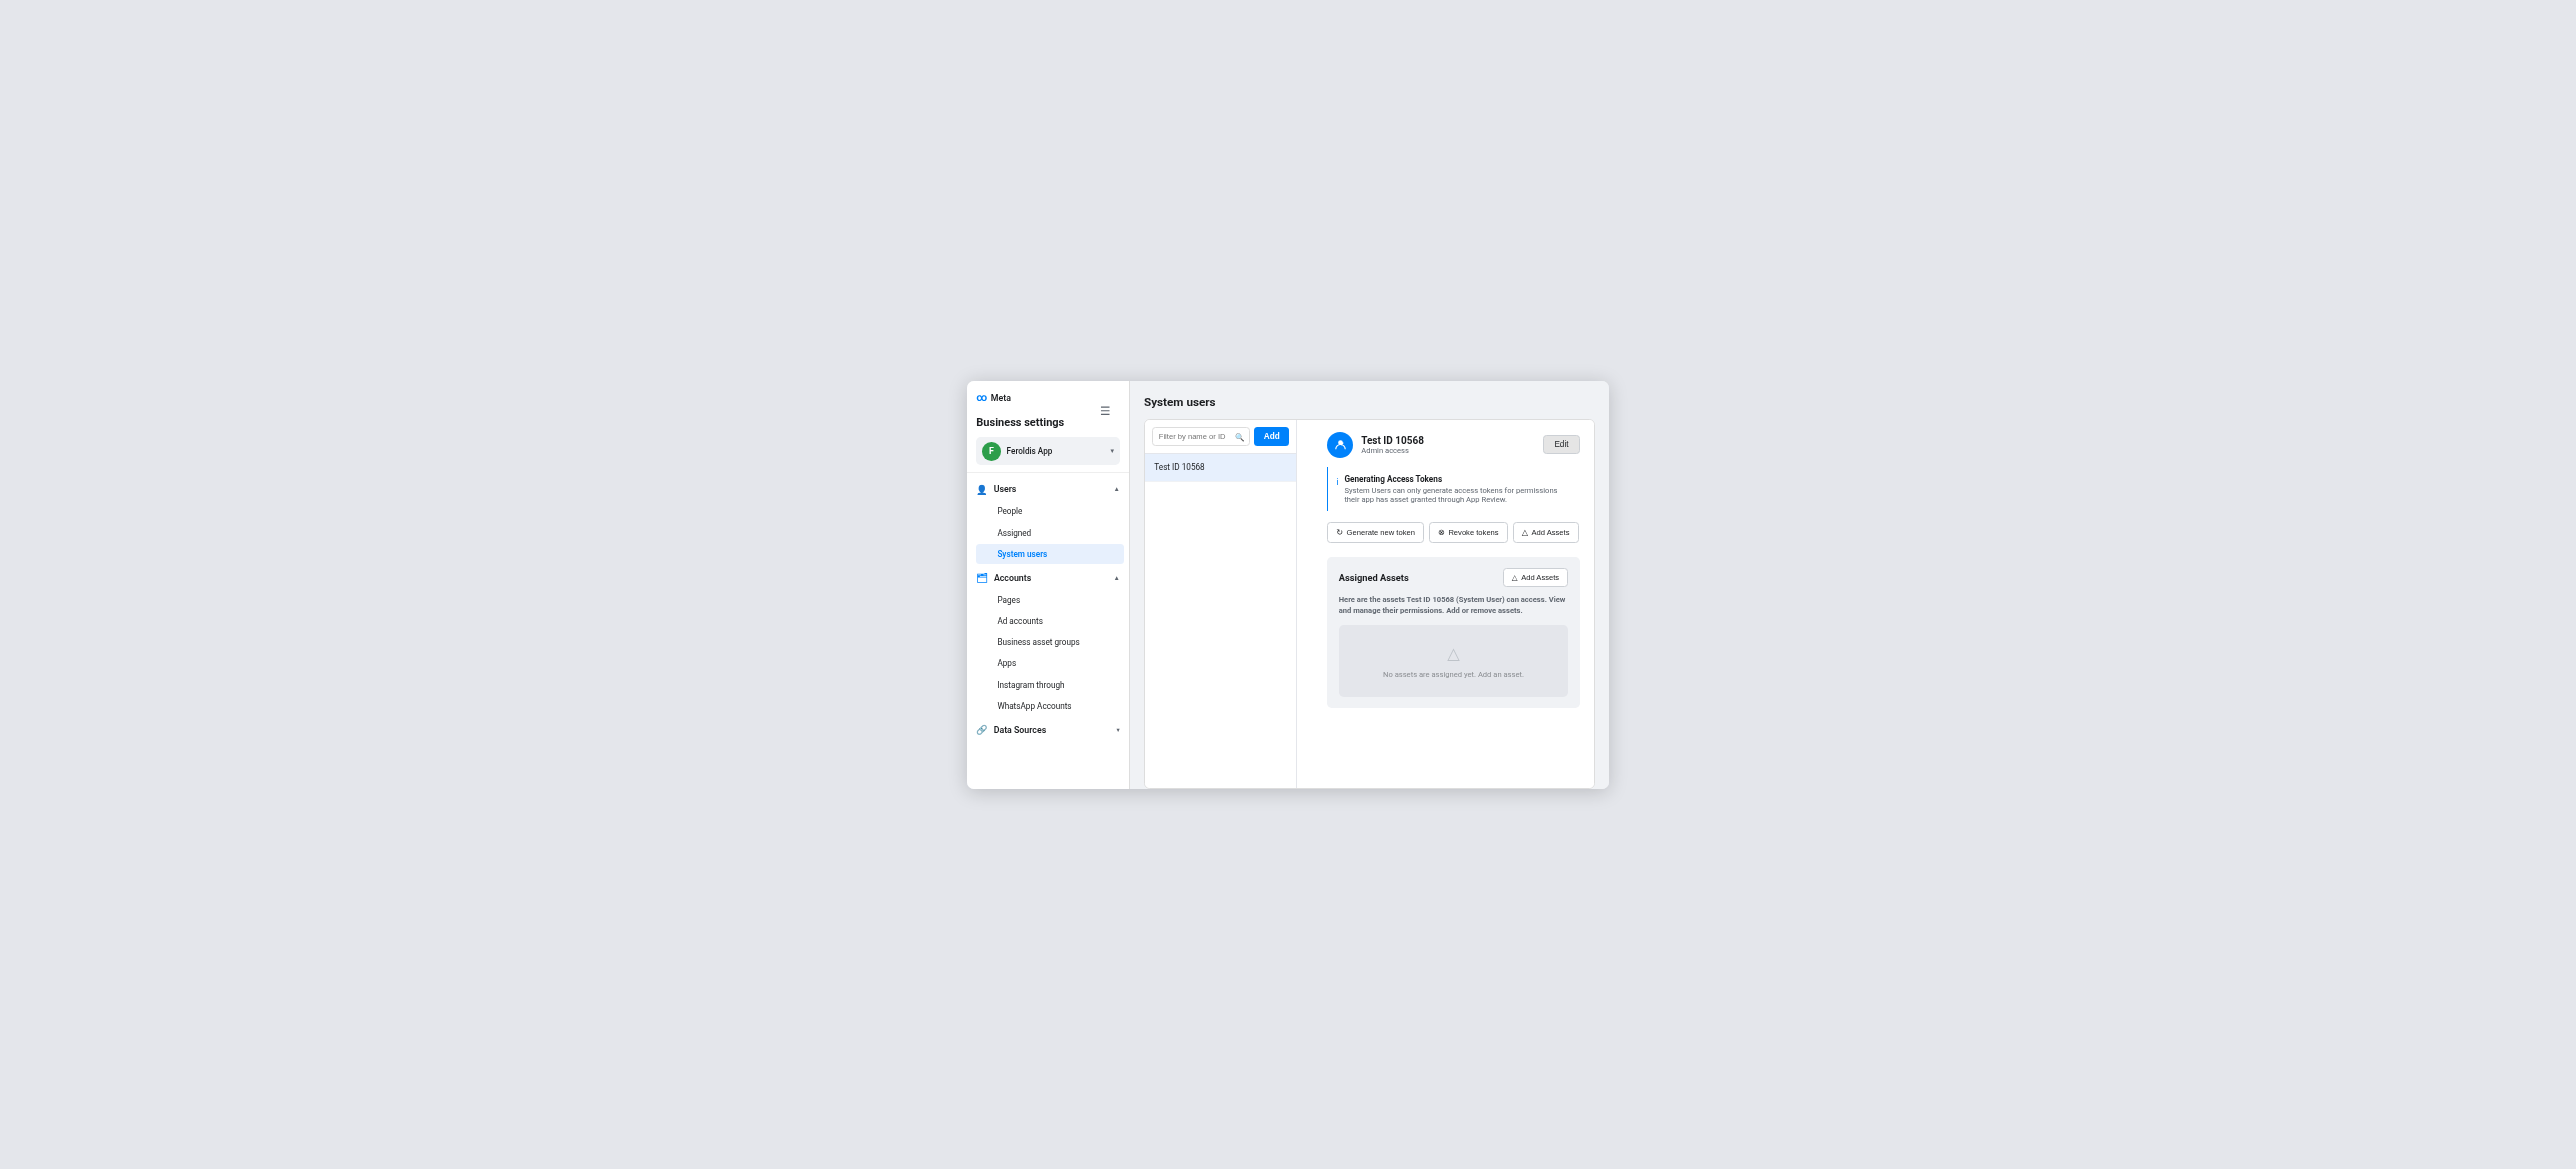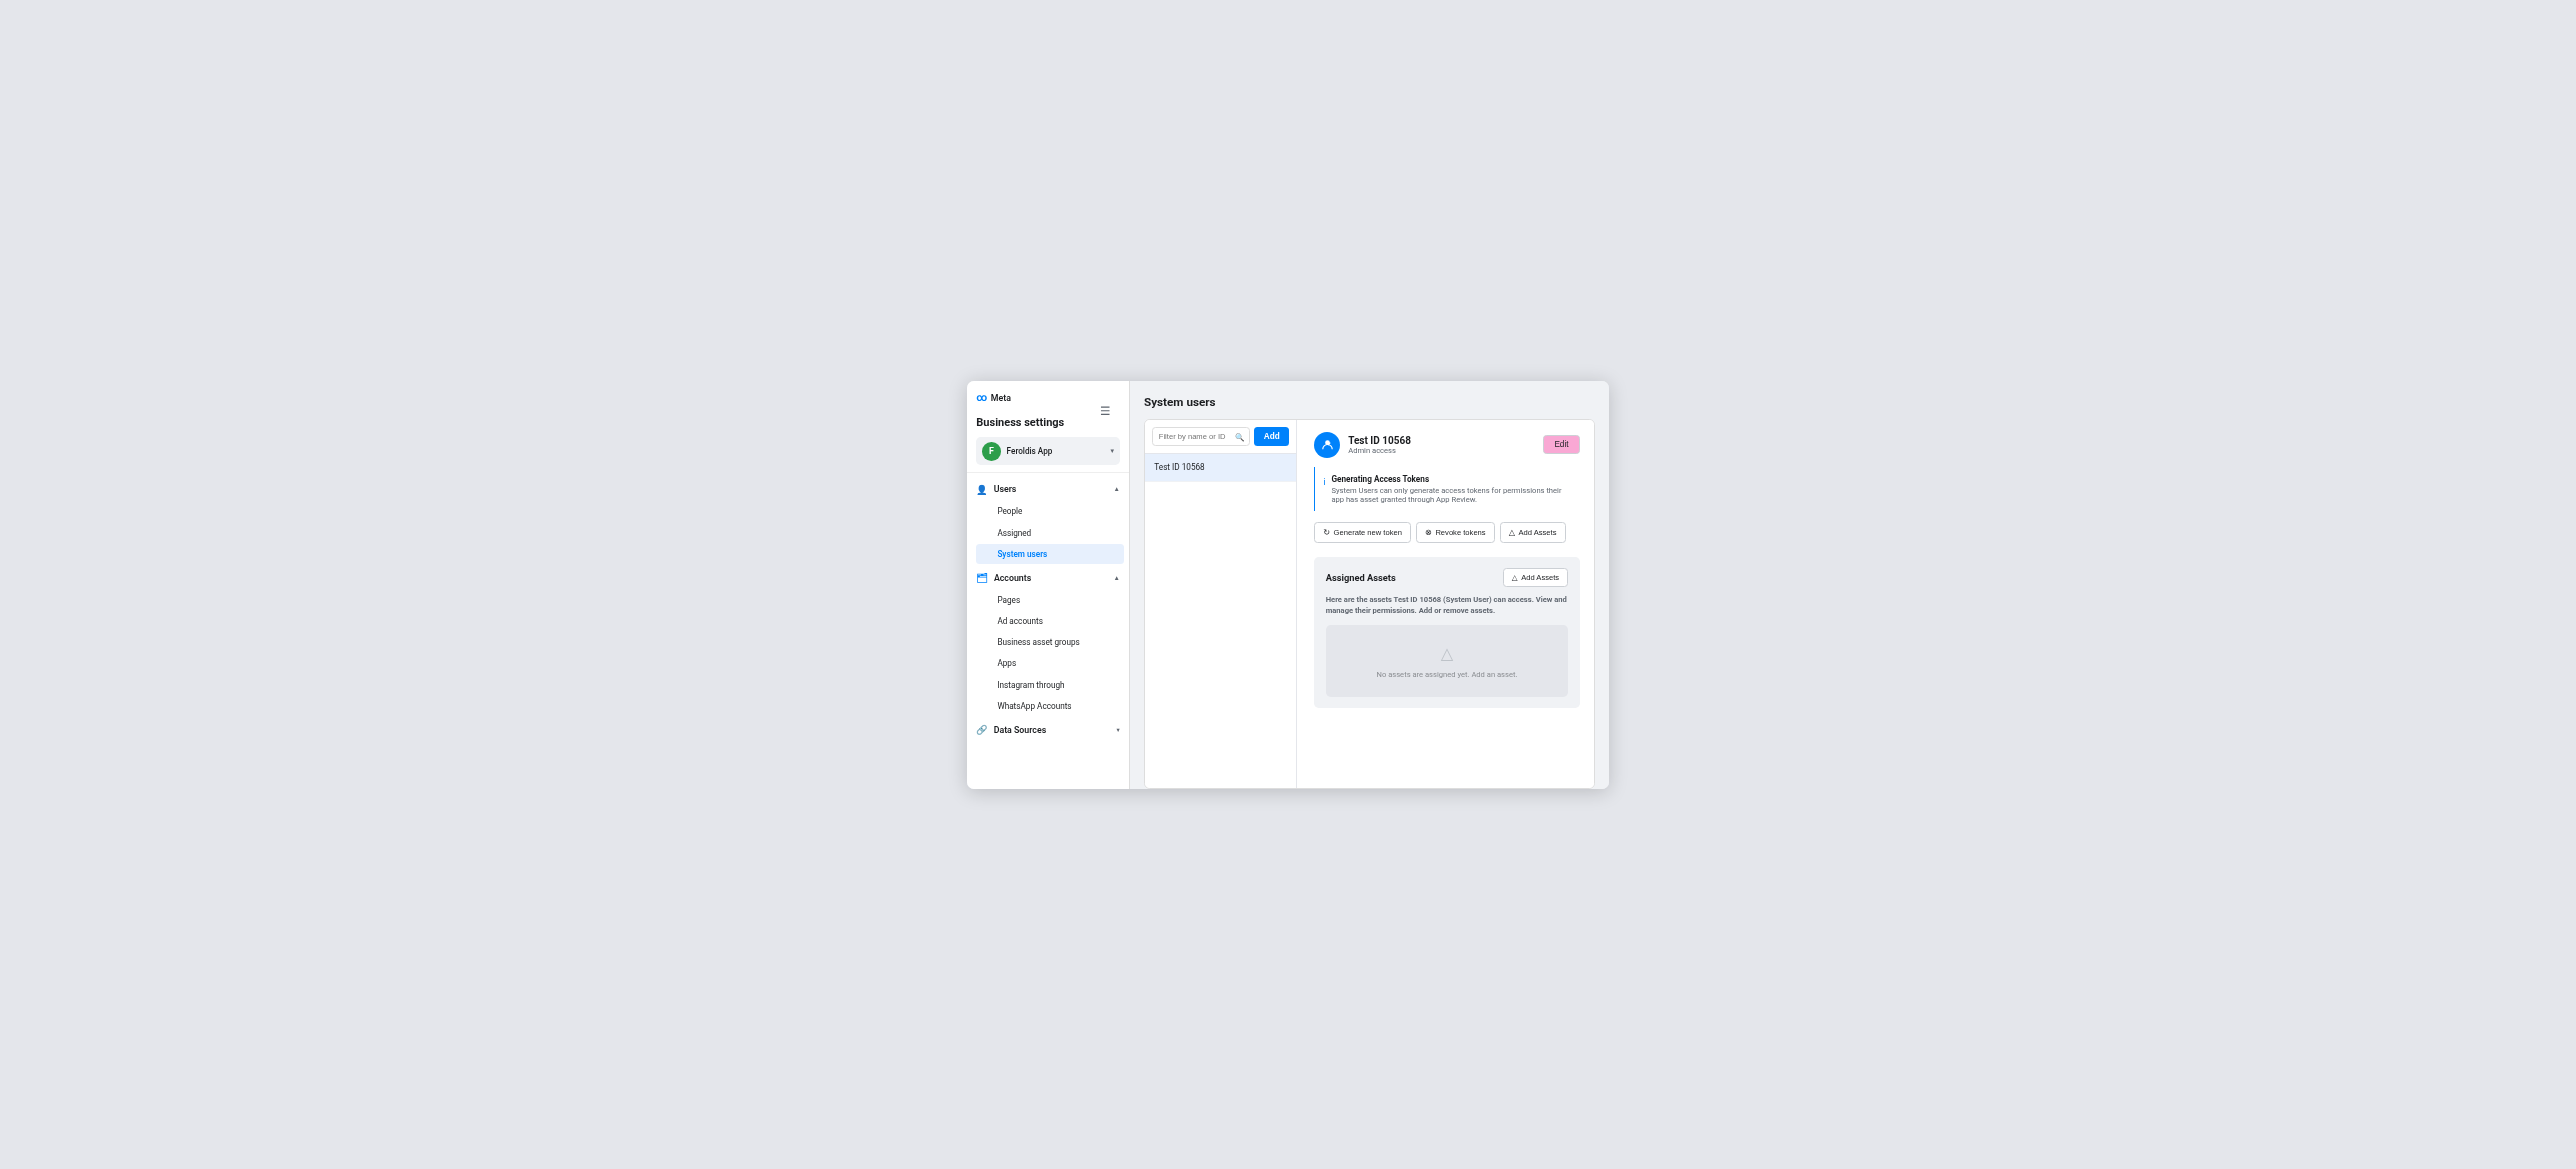--- a/index.html
+++ b/index.html
@@ -158,21 +158,21 @@
       padding: 14px 14px 0 14px;
     }
     .main-title {
       font-size: 11.7px;
       font-weight: 700;
       color: #1c1e21;
       margin-bottom: 10.5px;
     }
     .content-area {
       display: flex;
-      gap: 3px;
+      gap: 16px;
       flex: 1;
       background: #fff;
       border-radius: 5.8px;
       overflow: hidden;
       border: 0.6px solid #ddd;
     }
     
     .list-panel {
       width: 152px;
       min-width: 152px;
@@ -267,21 +267,21 @@
     .detail-user-name {
       font-size: 10px;
       font-weight: 700;
       color: #1c1e21;
     }
     .detail-user-role {
       font-size: 7.6px;
       color: #606770;
     }
     .edit-btn {
-      background: #f9a8d4;
+      background: #e5e5e5;
       color: #1c1e21;
       border: 0.6px solid #ccd0d5;
       border-radius: 3.5px;
       padding: 4.1px 10.5px;
       font-size: 8.2px;
       cursor: pointer;
     }
     .info-banner {
       display: flex;
       align-items: flex-start;

